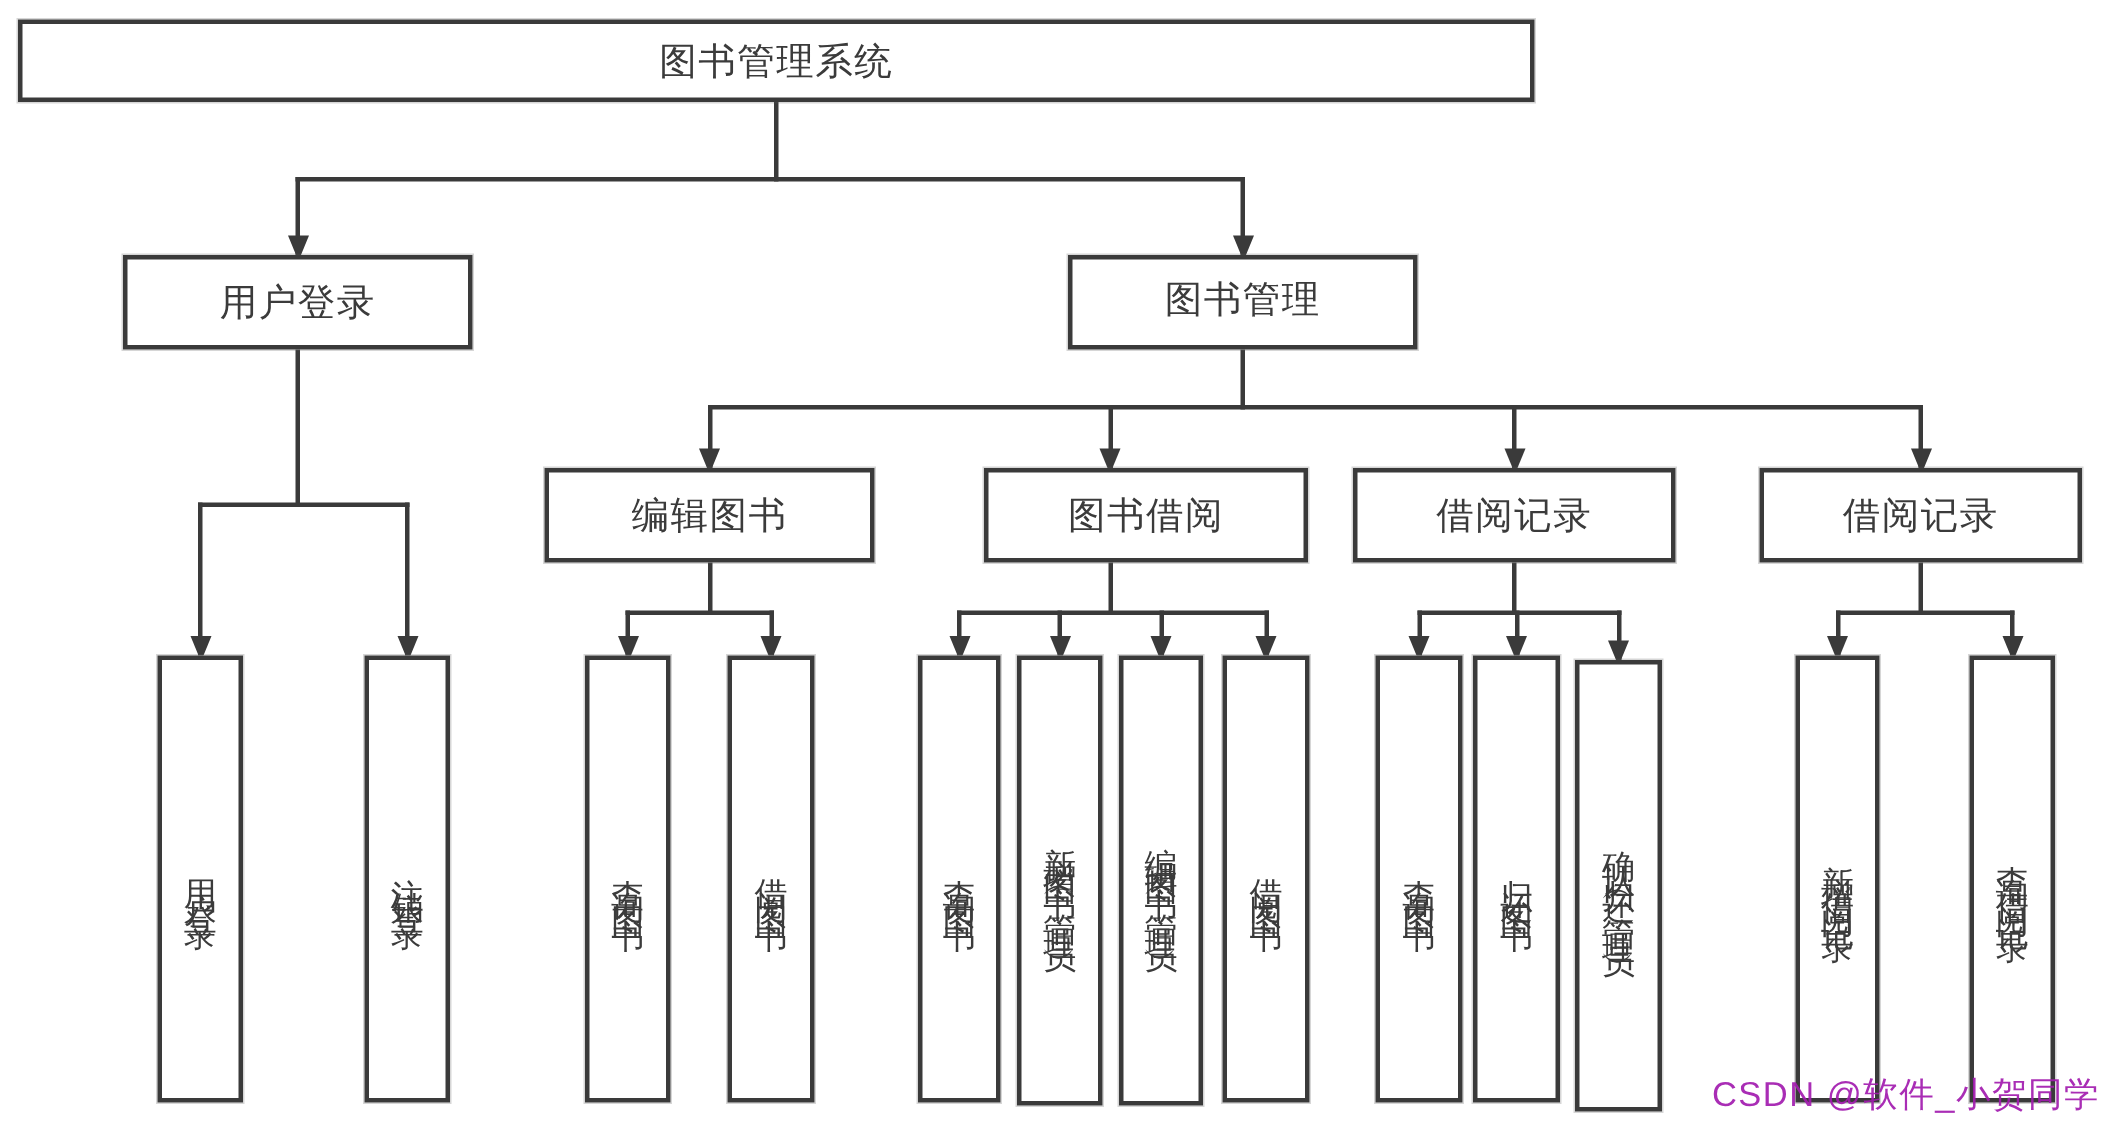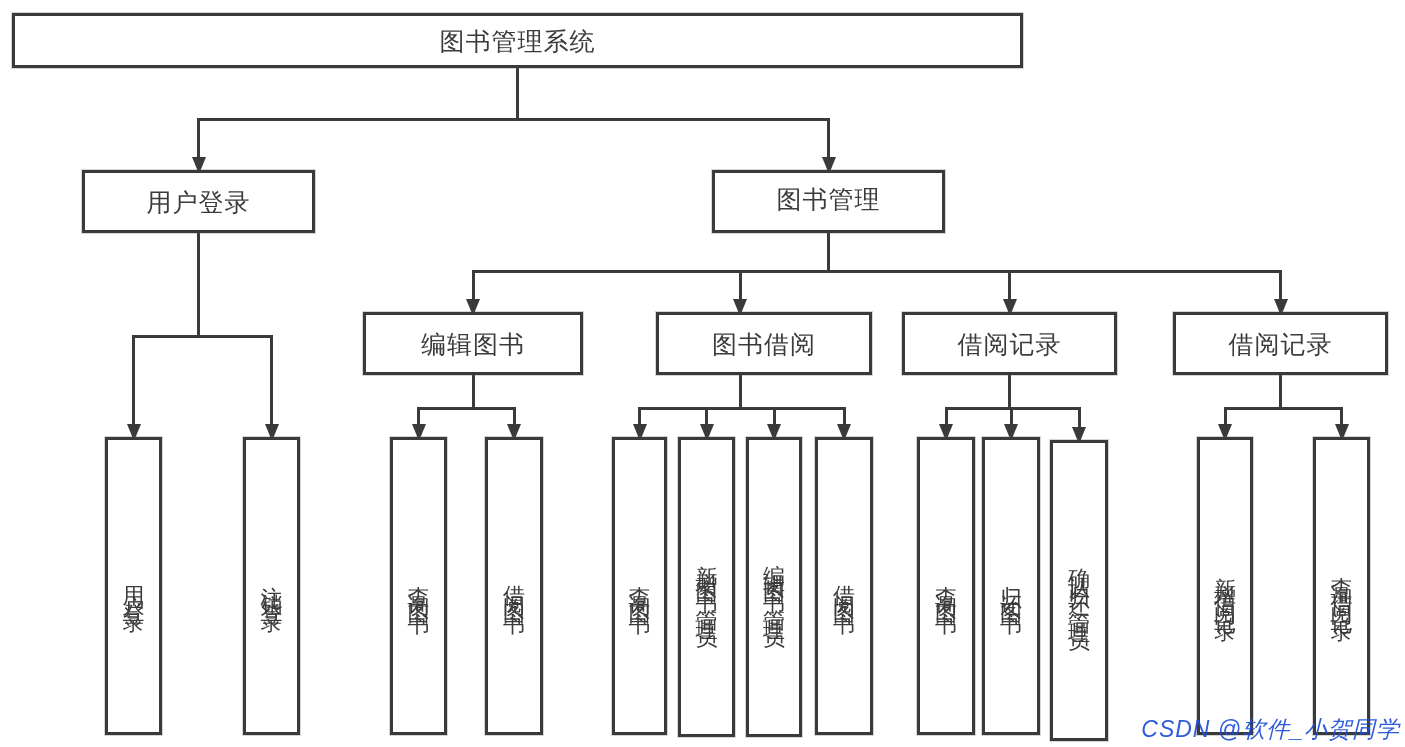--- a/index.html
+++ b/index.html
@@ -175,14 +175,14 @@
       <div class="node vertical" style="left: 1050px; top: 440px; width: 58px; height: 301px;">
         <span class="node-label">确认归还（管理员）</span>
       </div>
       <div class="node vertical" style="left: 1197px; top: 437px; width: 56px; height: 298px;">
         <span class="node-label">新增借阅记录</span>
       </div>
       <div class="node vertical" style="left: 1313px; top: 437px; width: 57px; height: 298px;">
         <span class="node-label">查询借阅记录</span>
       </div>
     </div>
-  <div class="watermark" style="color: #1d4ed8; font-style: italic;">CSDN @软件_小贺同学</div>
+  <div class="watermark" style="color: #a21caf;">CSDN @软件_小贺同学</div>
 </div>
 
 </body></html>

